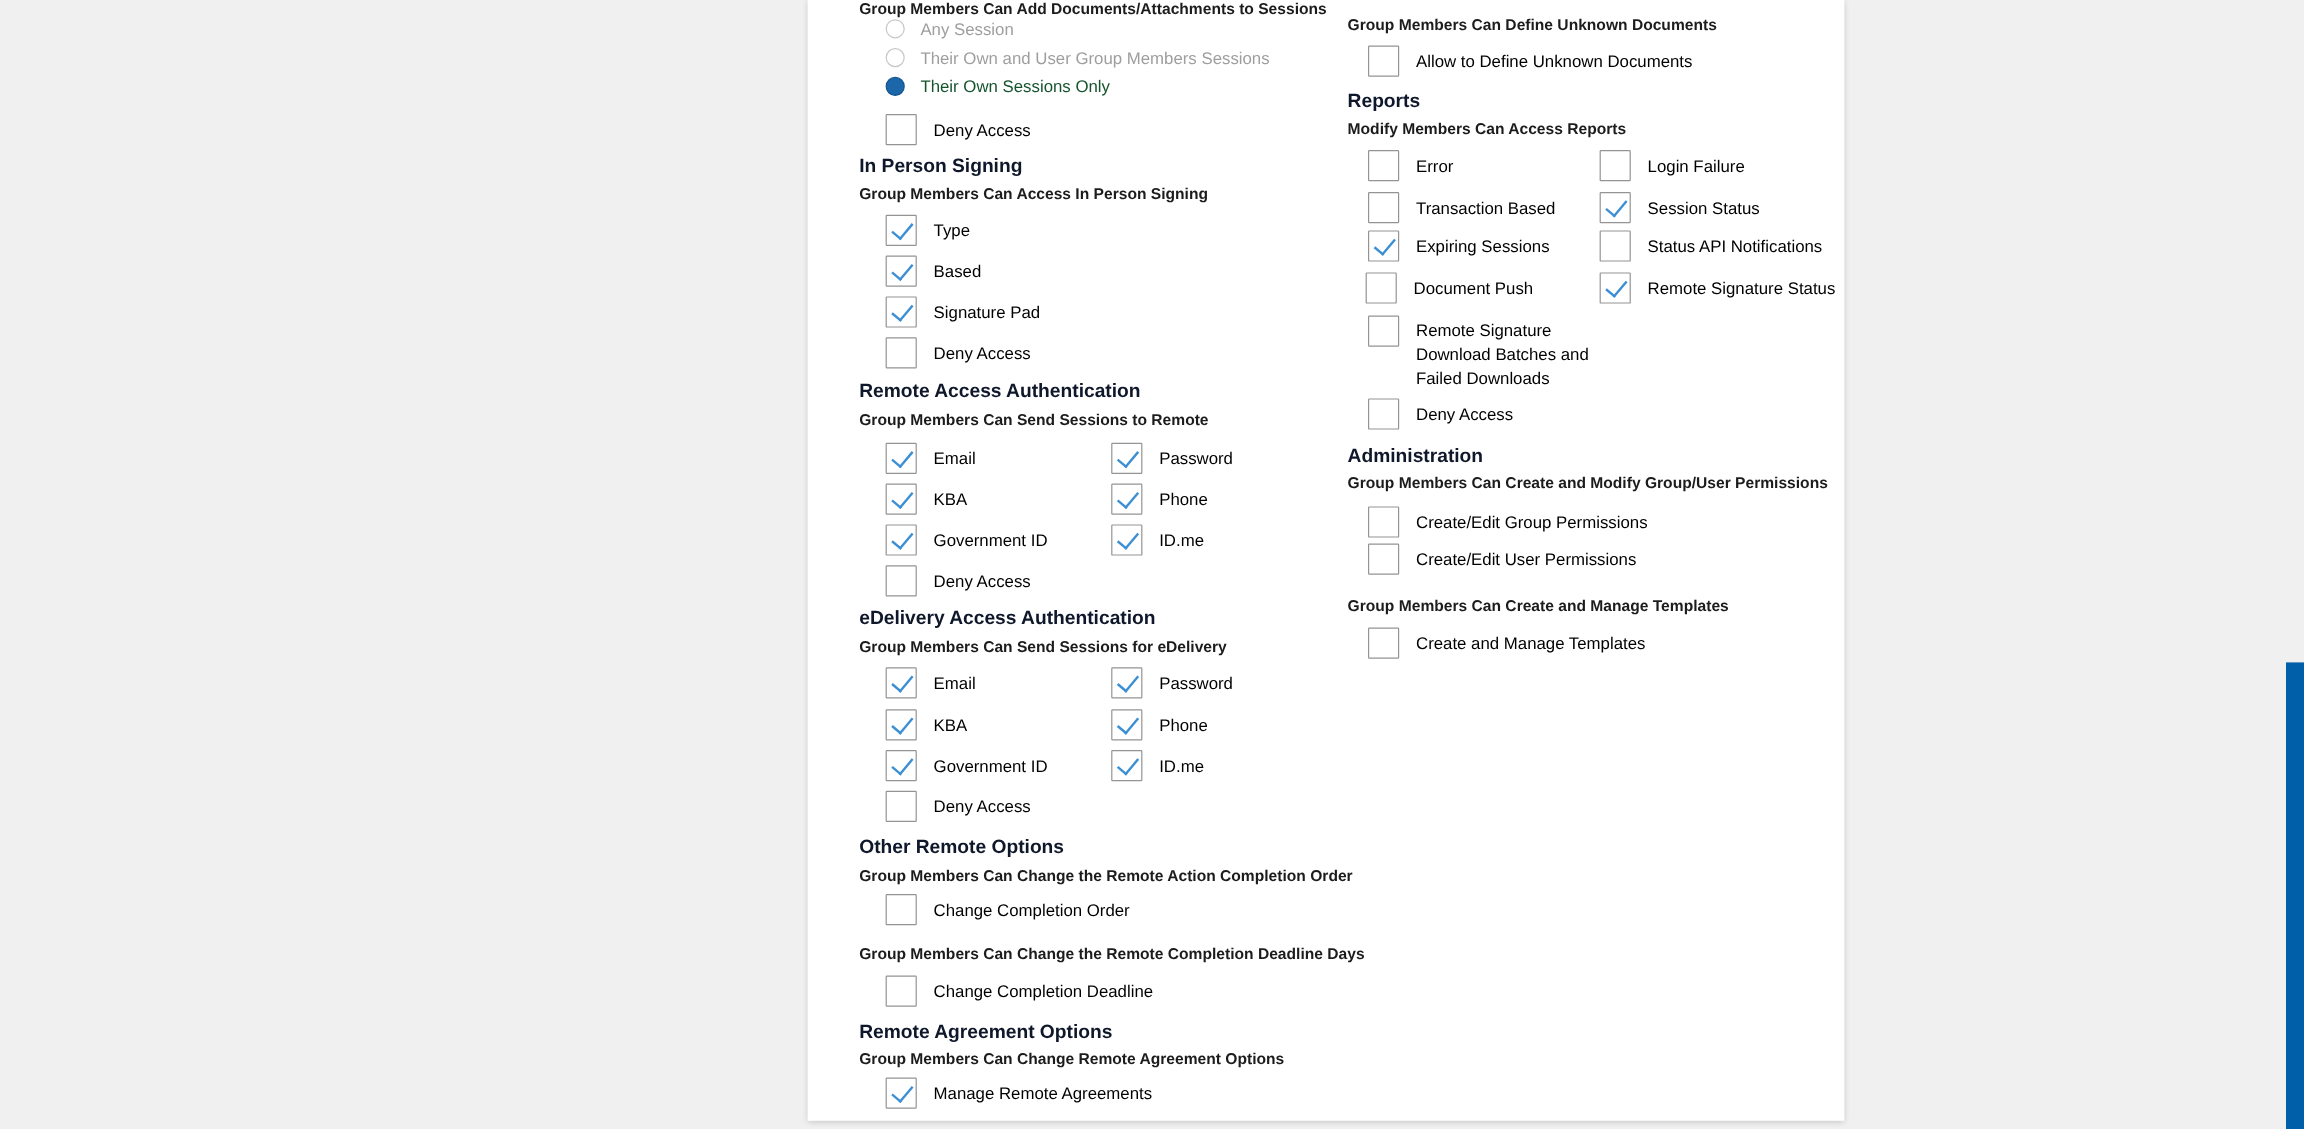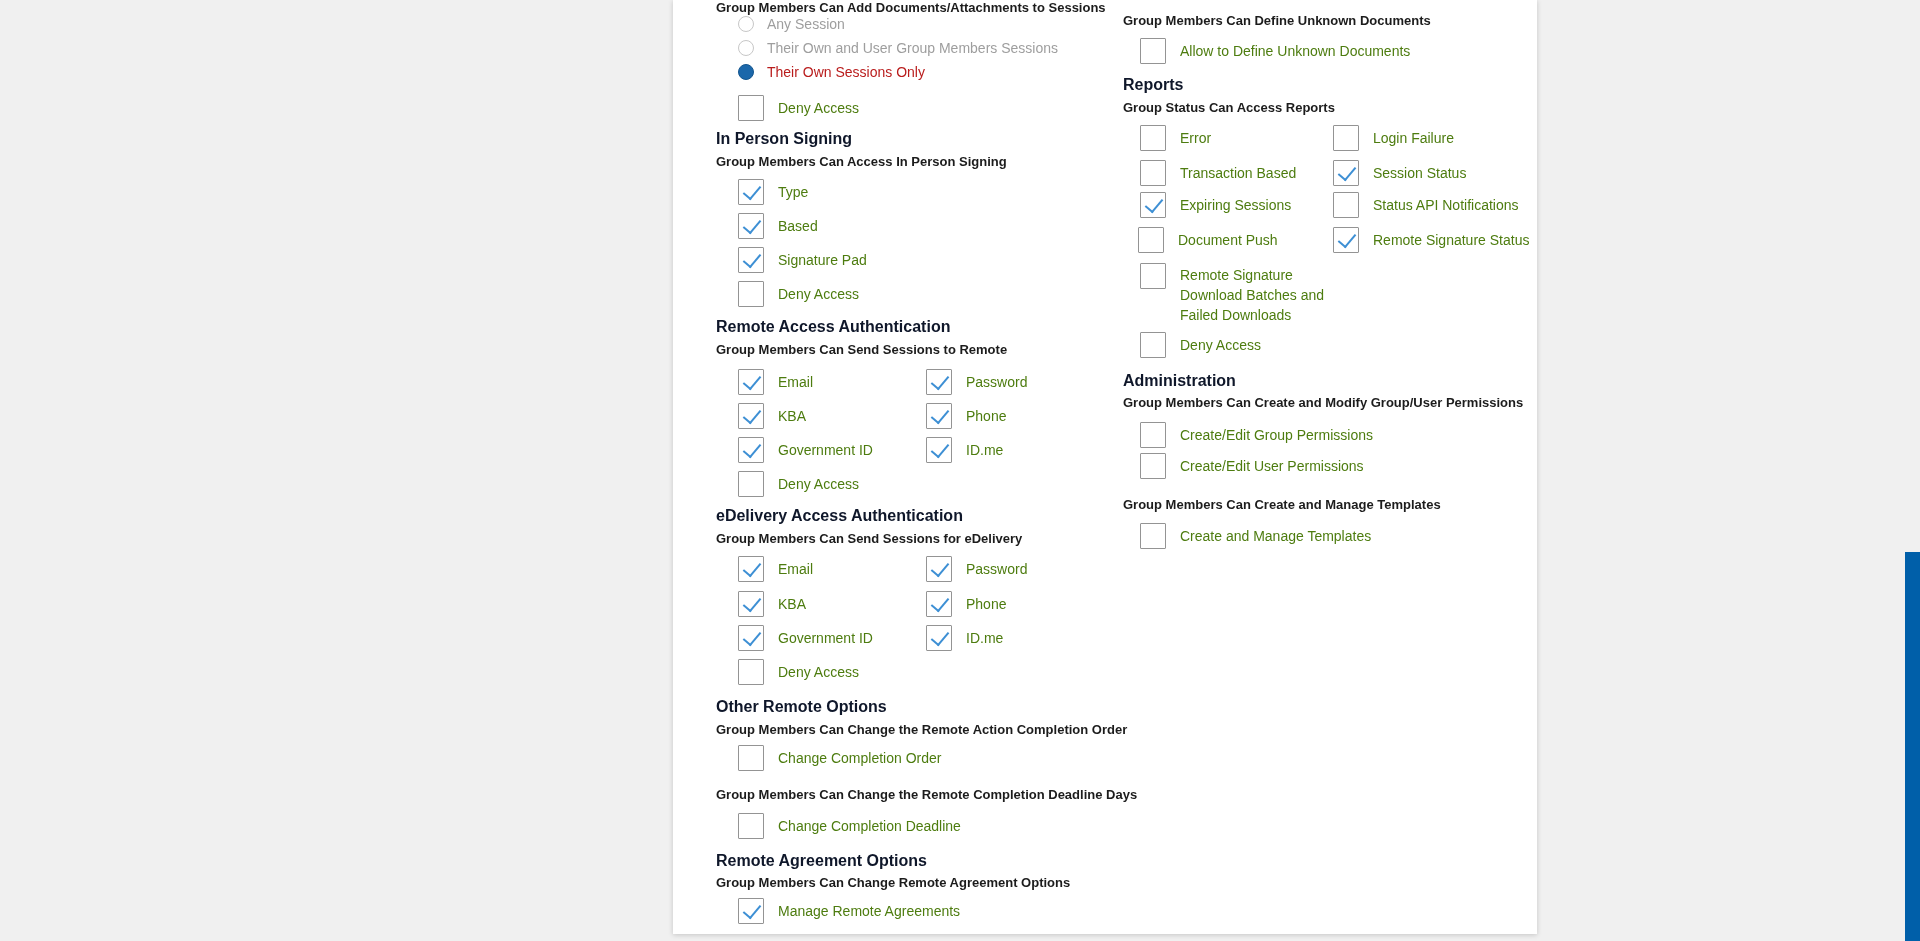--- a/index.html
+++ b/index.html
@@ -24,28 +24,28 @@
 
   .cb {
     position:relative; width:26px; height:26px; flex:0 0 26px;
     background:#fff; border:1px solid #949494; border-radius:1px;
   }
   .cb.checked::after {
     content:""; position:absolute; left:8px; top:2px; width:8px; height:15px;
     border-right:2px solid #3d8fd4; border-bottom:2px solid #3d8fd4;
     transform:rotate(40deg);
   }
-  .clabel { font-size:14px; color:#4d7c0f; line-height:17px; }
+  .clabel { font-size:14px; color:#000000; line-height:17px; }
   .clabel.wrap { width:150px; line-height:20px; margin-top:2px; white-space:normal; }
 
   .rrow { position:absolute; left:22px; height:20px; display:flex; align-items:flex-start; gap:13px; }
   .radio { width:16px; height:16px; border-radius:50%; flex:0 0 16px; background:#fff; border:1px solid #c7c7c7; }
   .radio.on { background:#1b67aa; border:1px solid #14568f; }
   .rlabel { font-size:14px; color:#9e9e9e; }
-  .rlabel.active { color:#b91c1c; }
+  .rlabel.active { color:#14532d; }
 
   .scroll-thumb { position:absolute; left:1905px; top:552px; width:15px; height:389px; background:#005fa9; }
 </style>
 </head>
 <body>
 
 <div class="panel">
 
   <div class="col col-left">
 
@@ -176,21 +176,21 @@
 
   <div class="col col-right">
 
     <div class="grp-heading abs" style="top:13px; left:0">Group Members Can Define Unknown Documents</div>
     <div class="crow" style="top:38px; left:17px">
       <span class="cb"></span>
       <span class="clabel">Allow to Define Unknown Documents</span>
     </div>
 
     <div class="sec-title abs" style="top:76px">Reports</div>
-    <div class="grp-heading abs" style="top:100px">Group Status Can Access Reports</div>
+    <div class="grp-heading abs" style="top:100px">Modify Members Can Access Reports</div>
 
     <div class="crow" style="top:125px; left:17px">
       <span class="cb"></span>
       <span class="clabel">Error</span>
     </div>
     <div class="crow" style="top:160px; left:17px">
       <span class="cb"></span>
       <span class="clabel">Transaction Based</span>
     </div>
     <div class="crow" style="top:192px; left:17px">

